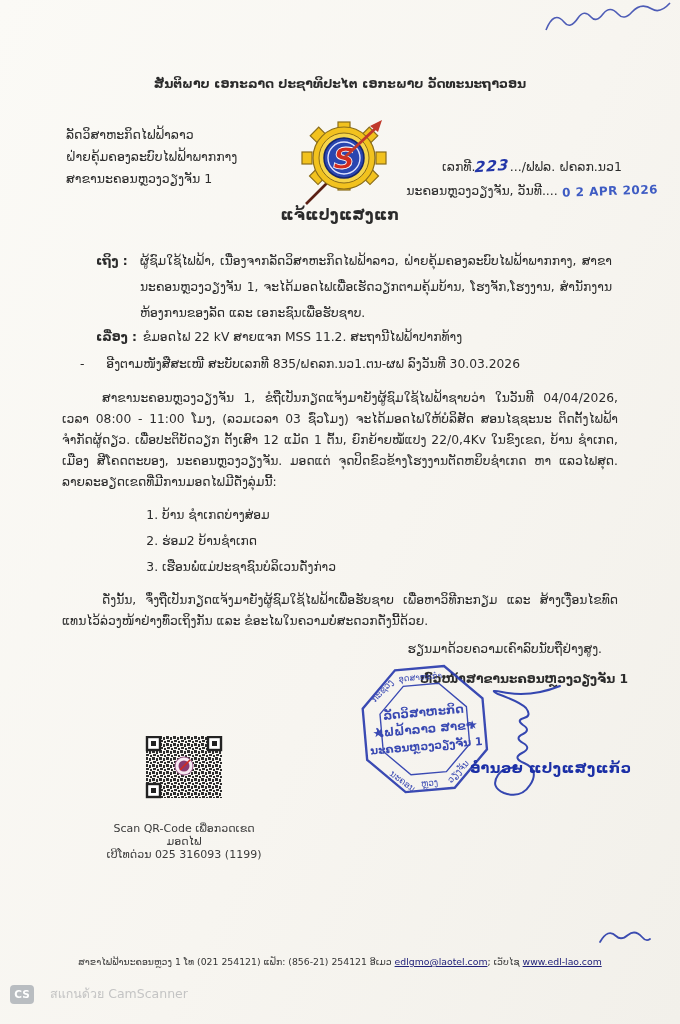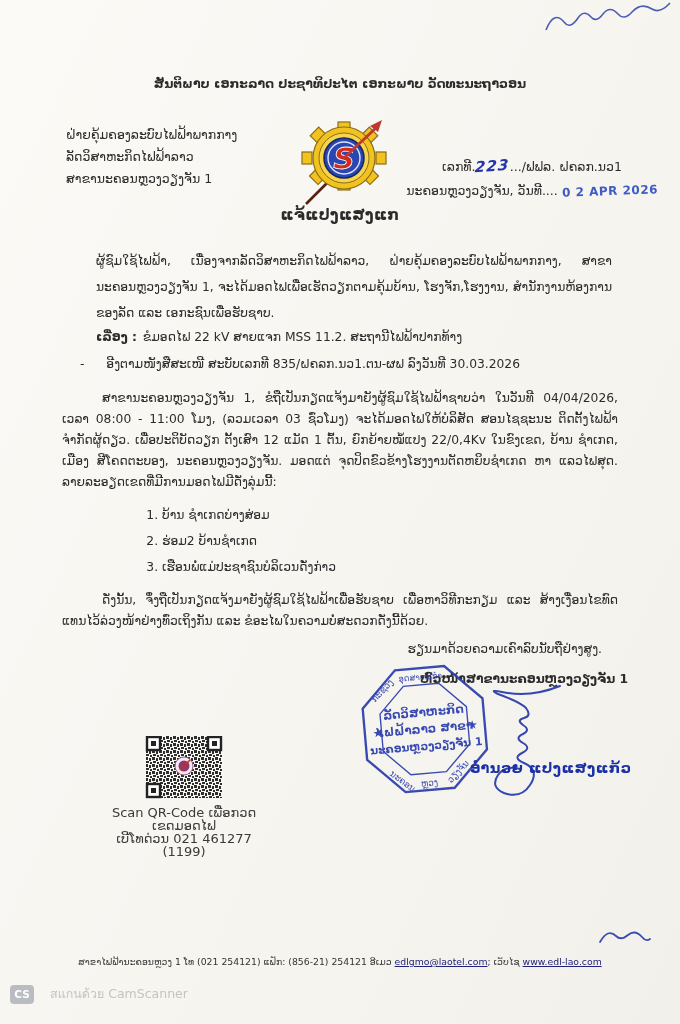--- a/index.html
+++ b/index.html
@@ -40,21 +40,21 @@
   .area-list ol { padding-left: 20px; }
   .area-list li { line-height: 26px; }
   .closing { top: 642px; left: 300px; width: 322px; text-align: right; font-size: 12.3px; padding-right: 20px; }
   .sig-title { top: 672px; left: 420px; width: 240px; font-size: 12.3px; font-weight: bold; }
   .sig-name { top: 760px; left: 470px; font-size: 14.5px; font-weight: bold; color: #1b2fa6; letter-spacing: .5px; }
   .stamp-wrap { top: 656px; left: 356px; width: 138px; height: 150px; transform: rotate(-5deg); opacity: .92; }
   .sig-scribble { top: 668px; left: 440px; width: 140px; height: 130px; }
   .corner-scribble { top: 0px; left: 540px; width: 136px; height: 42px; }
   .footer-scribble { top: 926px; left: 596px; width: 56px; height: 24px; }
   .qr-wrap { top: 736px; left: 104px; width: 160px; text-align: center; }
-  .qr-caption { font-size: 13px; line-height: 13px; color: #3a3a3a; margin-top: 0; }
+  .qr-caption { font-size: 11px; line-height: 13px; color: #3a3a3a; margin-top: 16px; }
   .footer { left: 40px; width: 600px; text-align: center; font-size: 9.3px; line-height: 20px; color: #333; }
   .footer-1 { top: 932px; }
   .footer-2 { top: 952px; }
   .footer a, .footer .lnk { color: #22227a; text-decoration: underline; cursor: pointer; }
   .cam-row { top: 984px; left: 10px; display: flex; align-items: center; gap: 16px; }
   .cs-badge {
     width: 24px; height: 19px; background: #b9bdc1; border-radius: 4px; color: #ffffff;
     font-size: 10.5px; font-weight: bold; display: flex; align-items: center; justify-content: center;
   }
   .cam-text { font-size: 12.5px; color: #c4c4c4; text-align: center; }
@@ -65,22 +65,22 @@
 
 <div class="page">
 
   <svg class="abs corner-scribble" viewBox="0 0 136 42">
     <path d="M6 30 q8 -20 18 -8 q6 8 14 -4 q6 -9 13 -1 q5 6 12 -3 q7 -9 15 0 q6 7 14 -2 q9 -10 20 -3 q8 5 18 -6" fill="none" stroke="#2336a8" stroke-width="1.6" opacity=".8"></path>
   </svg>
 
   <div class="abs center hdr2">ສັນຕິພາບ ເອກະລາດ ປະຊາທິປະໄຕ ເອກະພາບ ວັດທະນະຖາວອນ</div>
 
   <div class="abs org-block">
+    <div>ລັດວິສາຫະກິດໄຟຟ້າລາວ</div>
     <div>ຝ່າຍຄຸ້ມຄອງລະບົບໄຟຟ້າພາກກາງ</div>
-    <div>ລັດວິສາຫະກິດໄຟຟ້າລາວ</div>
     <div>ສາຂານະຄອນຫຼວງວຽງຈັນ 1</div>
   </div>
 
   <div class="abs logo-wrap">
     <svg width="96" height="96" viewBox="0 0 96 96">
       <path d="M10 88 L48 50" stroke="#5a2014" stroke-width="2.6" fill="none"></path>
       <g>
         <g fill="#f2c21e" stroke="#8a6d1a" stroke-width="1.2">
           <rect x="42" y="6" width="12" height="10"></rect>
           <rect x="42" y="64" width="12" height="10" transform="rotate(180 48 69)"></rect>
@@ -108,20 +108,21 @@
     </div>
     <div>
       <span>ນະຄອນຫຼວງວຽງຈັນ, ວັນທີ....</span>
       <span class="date-stamp">0 2 APR 2026</span>
     </div>
   </div>
 
   <div class="abs center doc-title">ແຈ້ແປງແສງແກ</div>
 
   <div class="abs to-block">
+    <span class="lbl">ເຖິງ :</span>
     <span class="txt">ຜູ້ຊົມໃຊ້ໄຟຟ້າ, ເນື່ອງຈາກລັດວິສາຫະກິດໄຟຟ້າລາວ, ຝ່າຍຄຸ້ມຄອງລະບົບໄຟຟ້າພາກກາງ, ສາຂານະຄອນຫຼວງວຽງຈັນ 1, ຈະໄດ້ມອດໄຟເພື່ອເຮັດວຽກຕາມຄຸ້ມບ້ານ, ໂຮງຈັກ,ໂຮງງານ, ສຳນັກງານຫ້ອງການຂອງລັດ ແລະ ເອກະຊົນເພື່ອຮັບຊາບ.</span>
   </div>
 
   <div class="abs subject-row">
     <span class="lbl">ເລື່ອງ :</span>
     <span>ຂໍມອດໄຟ 22 kV ສາຍແຈກ MSS 11.2. ສະຖານີໄຟຟ້າປາກທ້າງ</span>
   </div>
 
   <div class="abs ref-row">
     <span class="dash">-</span>
@@ -192,21 +193,21 @@
           <rect x="13" y="52" width="5" height="5" fill="#222"></rect>
       </g>
       <g>
         <circle cx="46" cy="30" r="9" fill="#f6e8f2" stroke="#9a5a8a" stroke-width="1"></circle>
         <circle cx="46" cy="30" r="5.5" fill="#8b3a6e"></circle>
         <path d="M42 34 L52 24" stroke="#d22b1e" stroke-width="1.6"></path>
       </g>
     </svg>
     <div class="qr-caption">
       <div>Scan QR-Code ເພື່ອກວດເຂດມອດໄຟ</div>
-      <div>ເບີໂທດ່ວນ 021 461277 (1199)</div>
+      <div>ເບີໂທດ່ວນ 025 316093 (1199)</div>
     </div>
   </div>
 
   <svg class="abs footer-scribble" viewBox="0 0 56 24">
     <path d="M4 16 q8 -14 16 -6 q5 5 12 -1 q7 -6 14 2 q4 5 8 2" fill="none" stroke="#1b2fa6" stroke-width="1.8" stroke-linecap="round" opacity=".85"></path>
   </svg>
 
   <div class="abs footer footer-2">
     <span>ສາຂາໄຟຟ້ານະຄອນຫຼວງ 1 ໂທ (021 254121) ແຟັກ: (856-21) 254121 ອີເມວ </span><span class="lnk">edlgmo@laotel.com</span><span>; ເວັບໄຊ </span><span class="lnk">www.edl-lao.com</span>
   </div>

